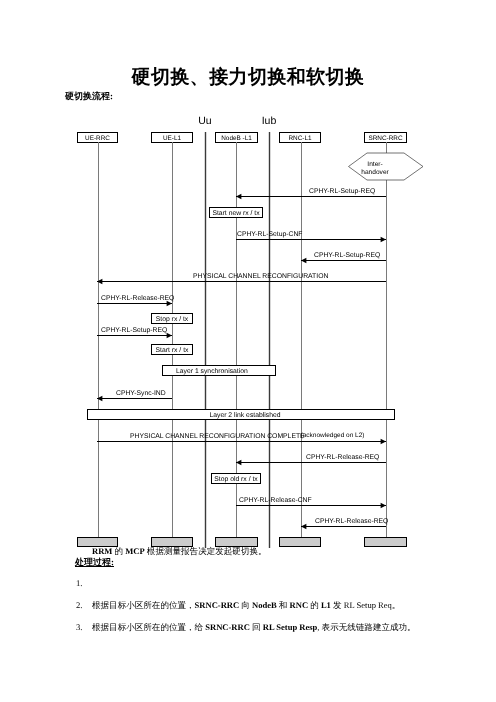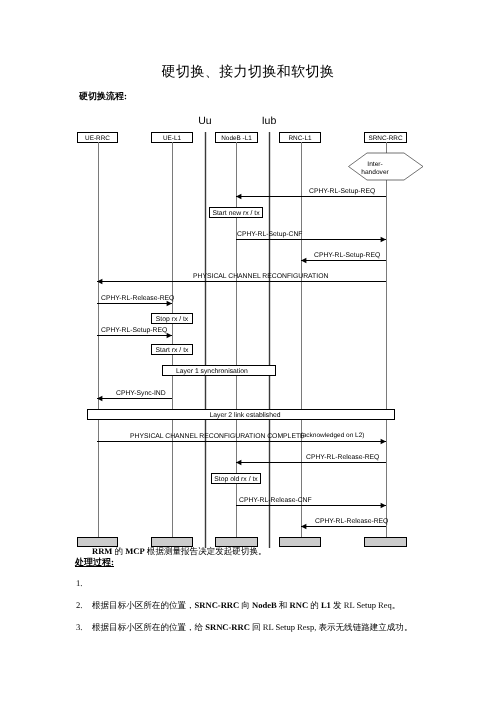--- a/index.html
+++ b/index.html
@@ -1,33 +1,33 @@
 <!DOCTYPE html>
 <html><head>
 <meta charset="utf-8">
 <style>
   html,body{margin:0;padding:0;background:#fff;}
   *{-webkit-font-smoothing:antialiased;text-rendering:geometricPrecision;}
   body{width:496px;height:702px;font-family:"Liberation Sans",sans-serif;color:#000;}
   #page{position:relative;width:496px;height:702px;overflow:hidden;background:#fff;}
   .title{position:absolute;left:0;top:64px;width:496px;text-align:center;
-         font-family:"Liberation Serif",serif;font-weight:normal;font-size:14px;letter-spacing:0.4px;}
+         font-family:"Liberation Serif",serif;font-weight:bold;font-size:19px;letter-spacing:0.4px;}
   .subhead{position:absolute;font-weight:bold;font-size:9px;font-family:"Liberation Serif",serif;white-space:nowrap;}
   .para{position:absolute;font-family:"Liberation Serif",serif;font-size:8.55px;white-space:nowrap;}
   #diagram{position:absolute;left:0;top:0;}
   text{font-family:"Liberation Sans",sans-serif;-webkit-font-smoothing:antialiased;}
   svg text, svg{-webkit-font-smoothing:antialiased;}
   #page{will-change:transform;}
 </style>
 </head>
 <body>
 
 <div id="page">
   <div class="title">硬切换、接力切换和软切换</div>
-  <div class="subhead" id="sub1" style="left:79px;top:90px;">硬切换流程:</div>
+  <div class="subhead" id="sub1" style="left:65px;top:90px;">硬切换流程:</div>
   <svg id="diagram" width="496" height="702">
       <defs>
         <marker id="ar" markerWidth="7" markerHeight="6" refX="6.6" refY="3" orient="auto">
           <path d="M0,0 L7,3 L0,6 z" fill="#000"></path>
         </marker>
       </defs>
       <text x="205" y="124" font-size="10.5" text-anchor="middle" fill="#000">Uu</text>
       <line x1="205.5" y1="132" x2="205.5" y2="548" stroke="#3a3a3a" stroke-width="1.4"></line>
       <text x="269" y="124" font-size="10.5" text-anchor="middle" fill="#000">Iub</text>
       <line x1="269.5" y1="132" x2="269.5" y2="548" stroke="#3a3a3a" stroke-width="1.4"></line>
@@ -101,15 +101,15 @@
       <text x="236" y="480.8" font-size="6.8" text-anchor="middle" fill="#000">Stop old rx / tx</text>
       <text x="300.5" y="437" font-size="6.4" text-anchor="start" fill="#000" textLength="64" lengthAdjust="spacingAndGlyphs">(acknowledged on L2)</text>
     </svg>
   <div class="subhead" id="sub2" style="left:75px;top:556px;text-decoration:underline;">处理过程:</div>
   <div id="steps">
       <div class="para" style="left: 76px; top: 578px;">1.</div>
       <div class="para" style="left: 92px; top: 546px;"><span style="font-weight: bold;">RRM</span><span> 的 </span><span style="font-weight: bold;">MCP</span><span> 根据测量报告决定发起硬切换。</span></div>
       <div class="para" style="left: 76px; top: 600px;">2.</div>
       <div class="para" style="left: 92px; top: 600px; text-align: center;"><span>根据目标小区所在的位置，</span><span style="font-weight: bold;">SRNC-RRC</span><span> 向 </span><span style="font-weight: bold;">NodeB</span><span> 和 </span><span style="font-weight: bold;">RNC</span><span> 的 </span><span style="font-weight: bold;">L1</span><span> 发 </span><span>RL Setup Req</span><span>。</span></div>
       <div class="para" style="left: 76px; top: 622px;">3.</div>
-      <div class="para" style="left: 92px; top: 622px;"><span>根据目标小区所在的位置，给 </span><span style="font-weight: bold;">SRNC-RRC</span><span> 回 </span><span style="font-weight: normal;">RL Setup Resp</span><span>, 表示无线链路建立成功。</span></div>
+      <div class="para" style="left: 92px; top: 622px;"><span>根据目标小区所在的位置，给 </span><span style="font-weight: bold;">SRNC-RRC</span><span> 回 </span><span style="font-weight: bold;">RL Setup Resp</span><span>, 表示无线链路建立成功。</span></div>
     </div>
 </div>
 
 </body></html>

